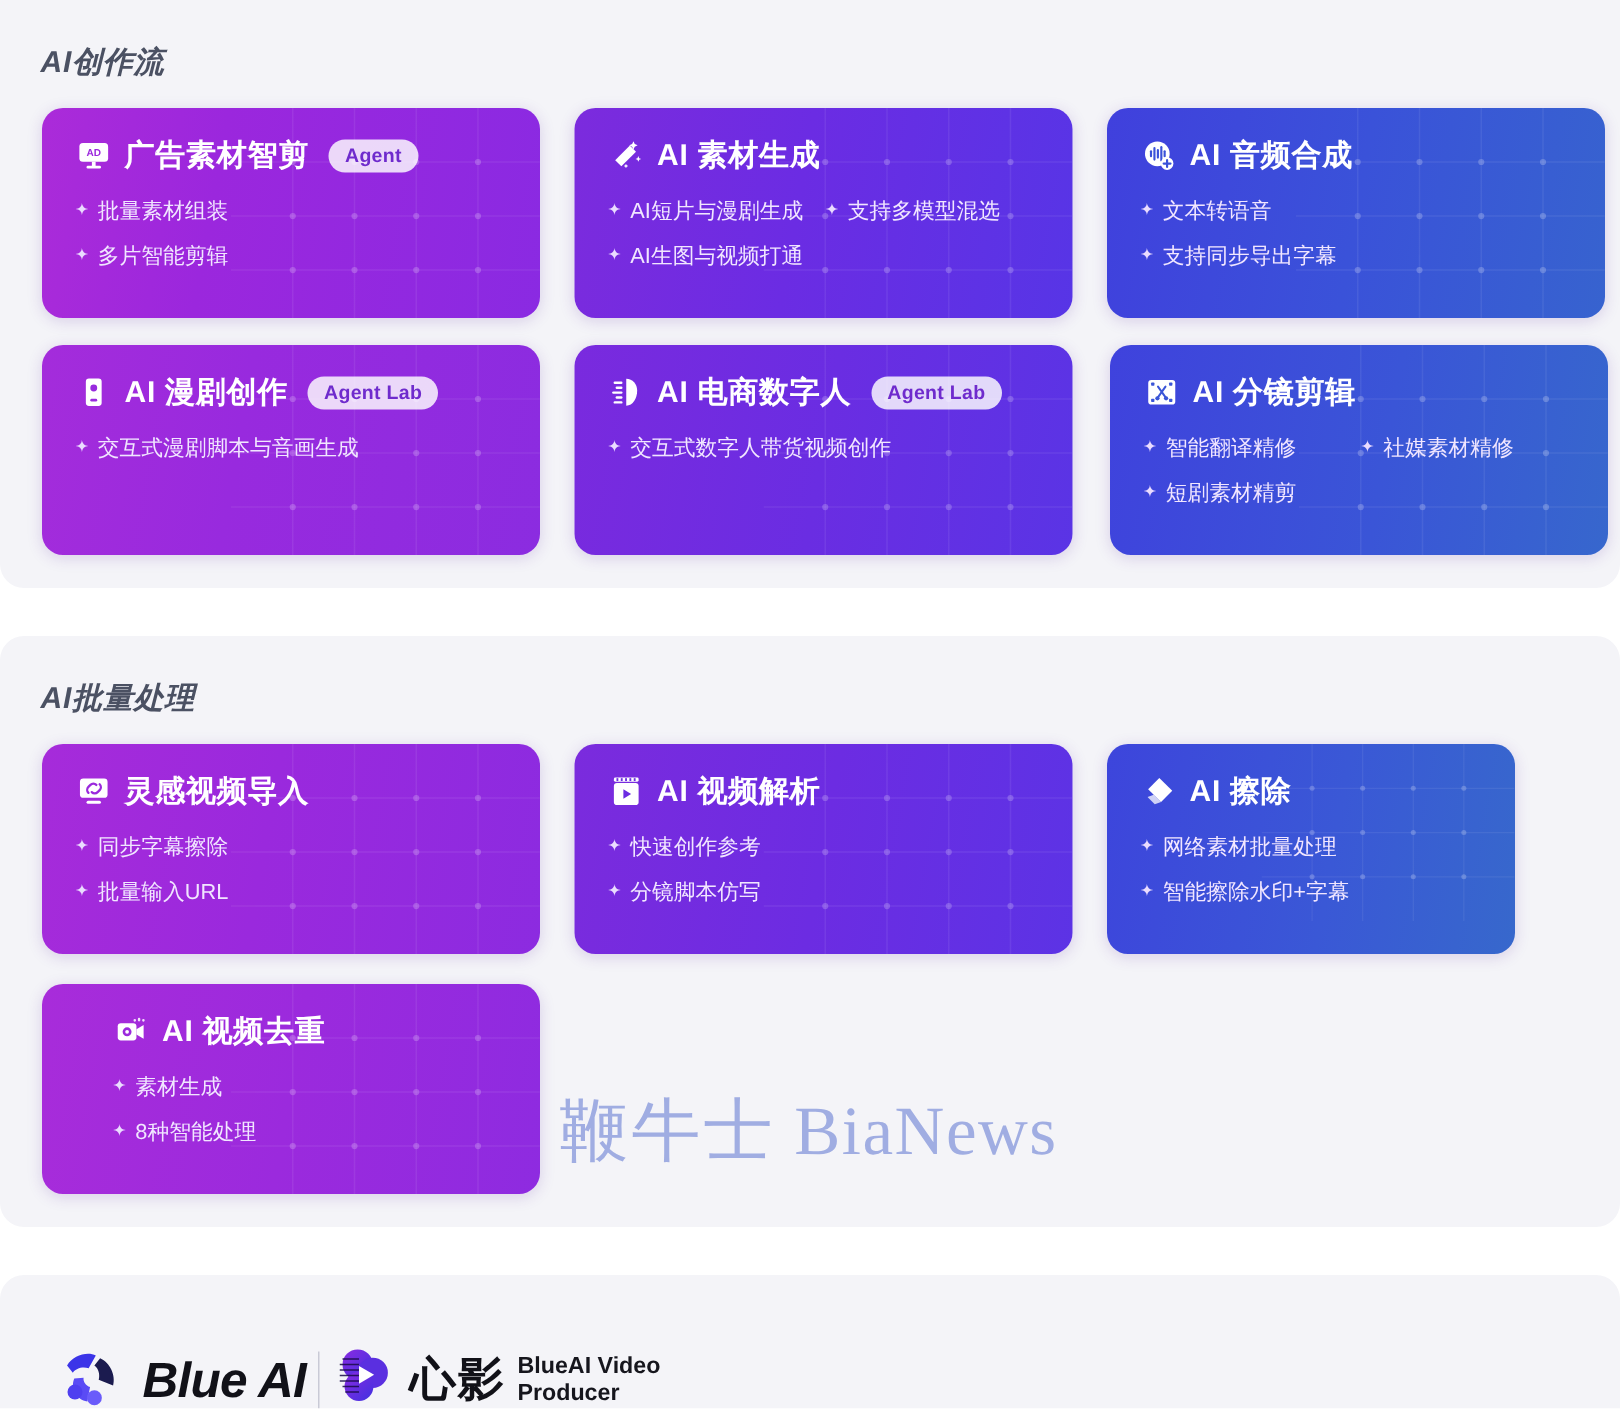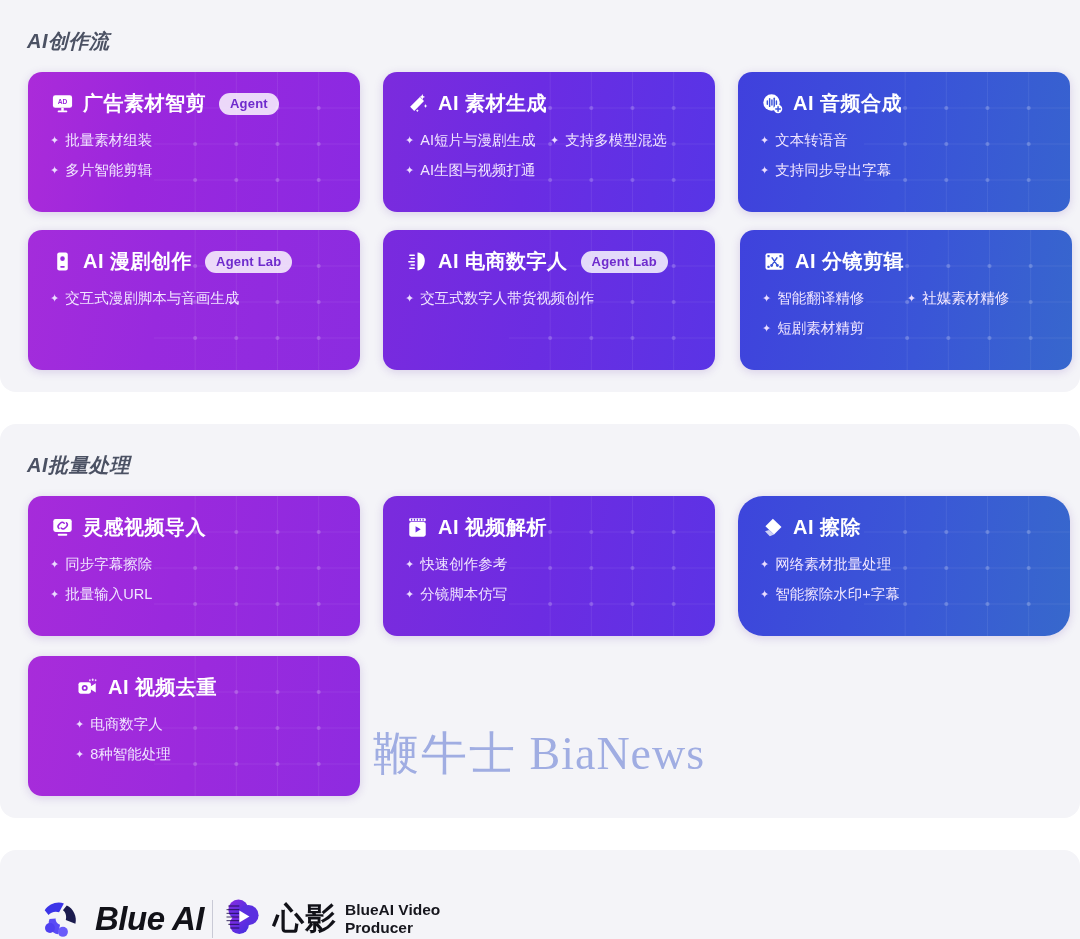--- a/index.html
+++ b/index.html
@@ -132,21 +132,21 @@
   
   #card-ad      { left: 28px;  top: 72px;  width: 332px; height: 140px; }
   #card-gen     { left: 383px; top: 72px;  width: 332px; height: 140px; }
   #card-audio   { left: 738px; top: 72px;  width: 332px; height: 140px; }
   #card-comic   { left: 28px;  top: 230px; width: 332px; height: 140px; }
   #card-human   { left: 383px; top: 230px; width: 332px; height: 140px; }
   #card-story   { left: 740px; top: 230px; width: 332px; height: 140px; }
 
   #card-import  { left: 28px;  top: 496px; width: 332px; height: 140px; }
   #card-parse   { left: 383px; top: 496px; width: 332px; height: 140px; }
-  #card-erase   { left: 738px; top: 496px; width: 332px; height: 140px; border-radius: 25px; }
+  #card-erase   { left: 738px; top: 496px; width: 272px; height: 140px; }
   #card-dedupe  { left: 28px;  top: 656px; width: 332px; height: 140px; }
 
   
   #watermark {
     position: absolute;
     left: 373px;
     top: 723px;
     font-family: "Liberation Serif", "DejaVu Serif", serif;
     font-size: 46px;
     color: #8e9ede;
@@ -727,21 +727,21 @@
               <rect x="19.6" y="3.4" width="1.7" height="2" rx=".8"></rect>
               <rect x="13.6" y="3.4" width="1.7" height="2" rx=".8"></rect>
             </g>
           </svg>
         </span>
         <span class="card-title">AI 视频去重</span>
       </div>
       <div class="feature-list">
         <div class="feature w-full">
           <span class="bullet">✦</span>
-          <span>电商数字人</span>
+          <span>素材生成</span>
         </div>
         <div class="feature w-full">
           <span class="bullet">✦</span>
           <span>8种智能处理</span>
         </div>
       </div>
     </div>
   </div>
 
   <div id="watermark">

